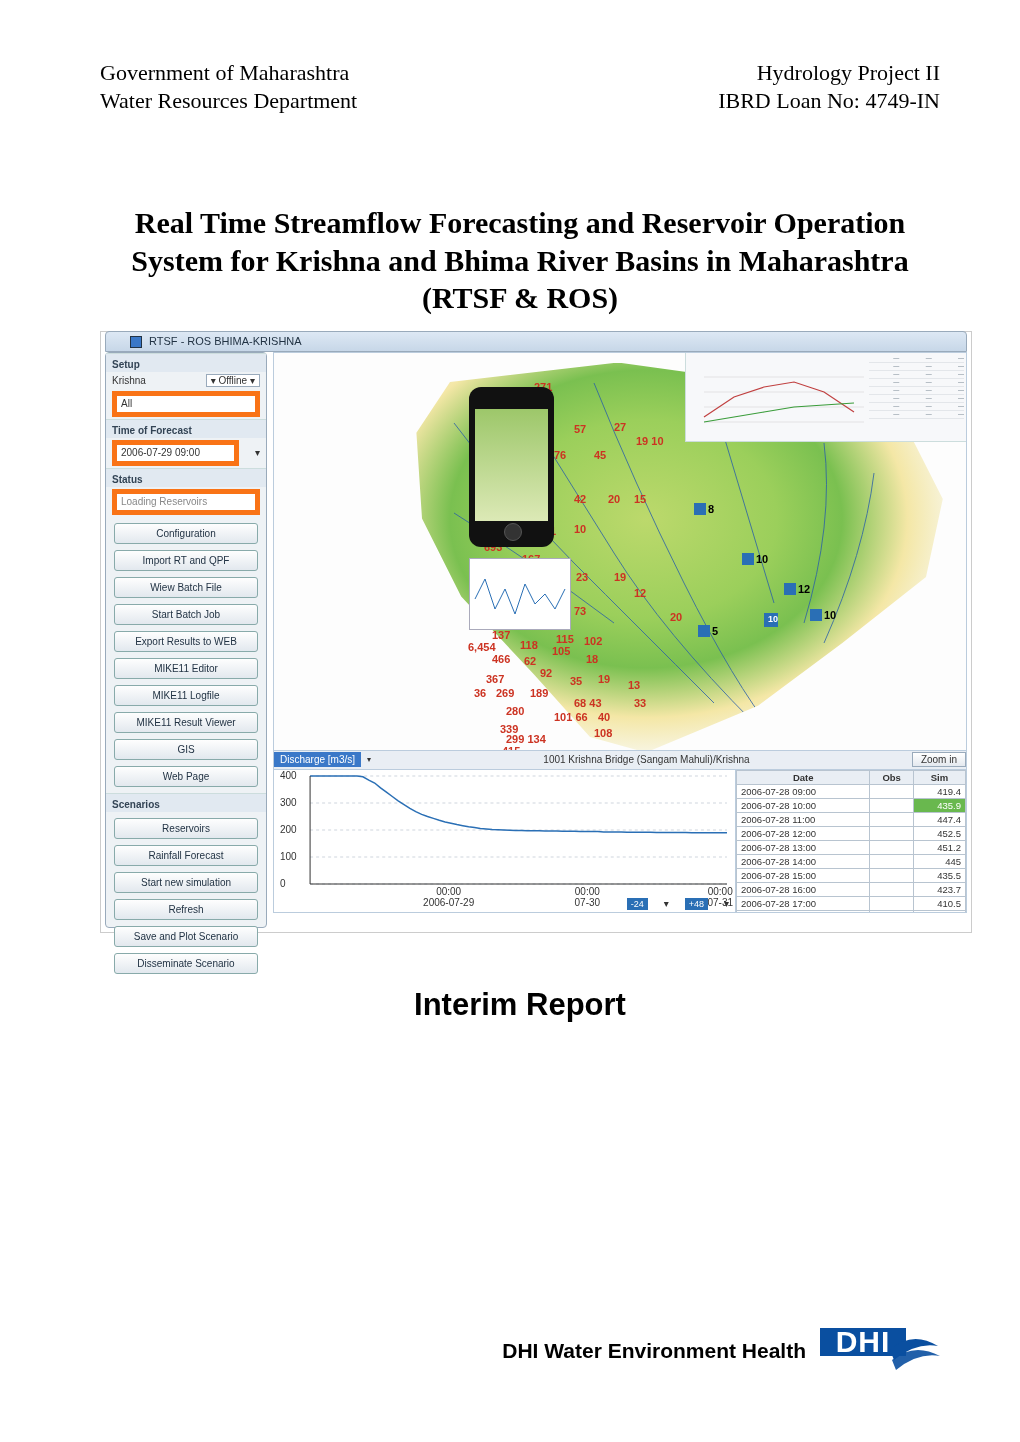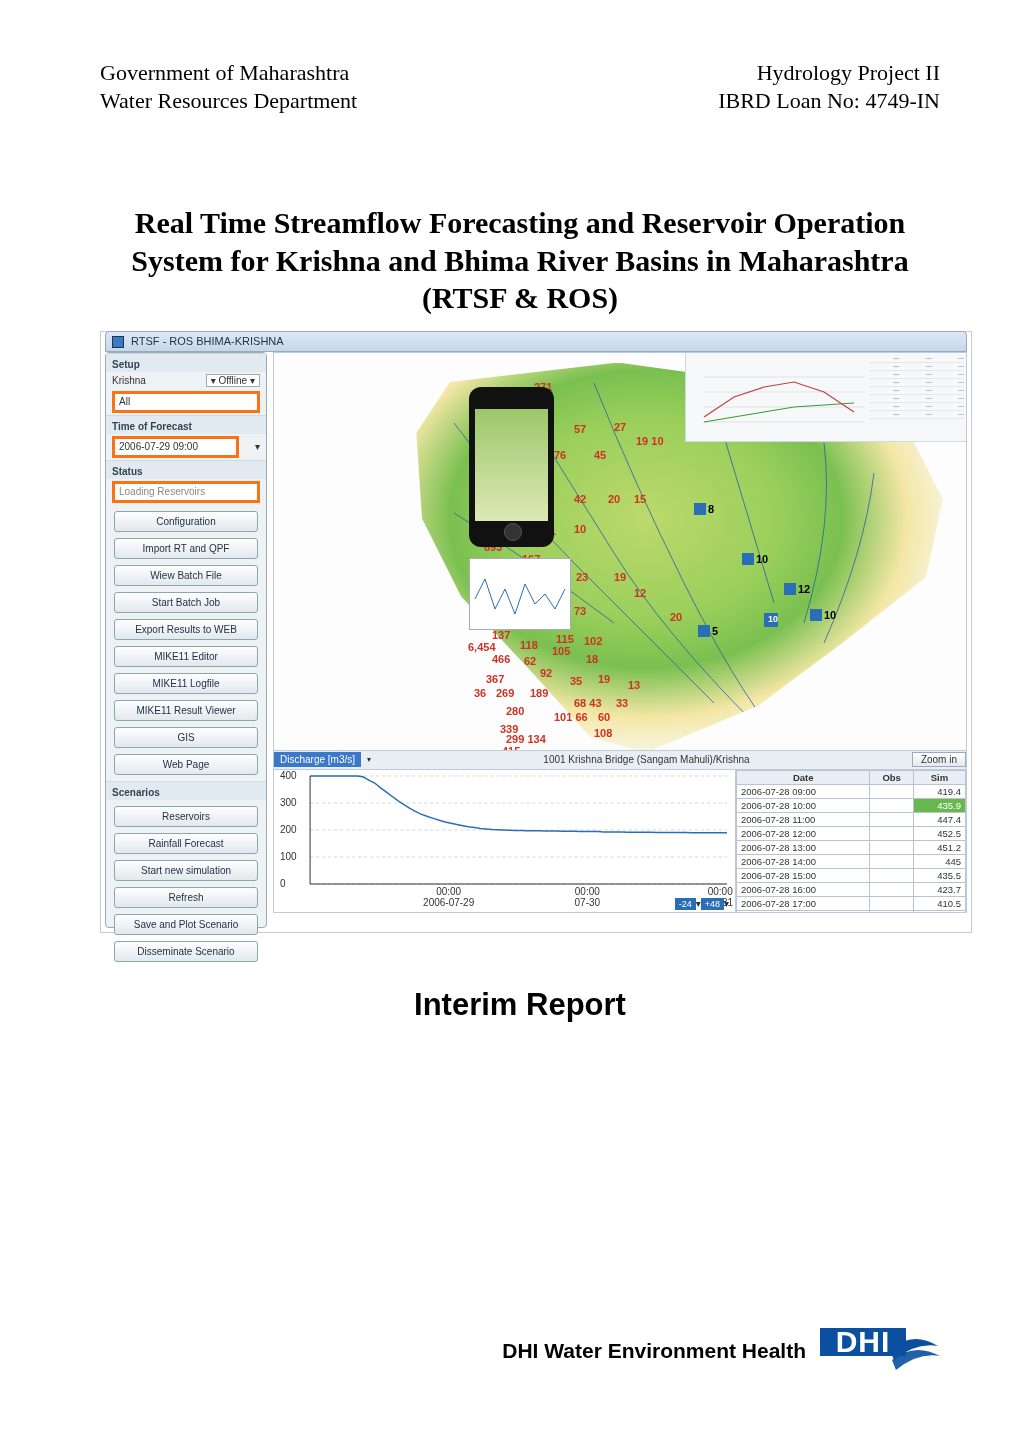--- a/index.html
+++ b/index.html
@@ -50,41 +50,41 @@
     left: 4px; top: 4px;
     width: 160px;
     bottom: 4px;
     background: #eef2f5;
     border: 1px solid #9ab;
     border-radius: 4px;
   }
   .panel-title {
     background: linear-gradient(#dde8f4,#c7d7e8);
     border-bottom: 1px solid #9ab;
-    padding: 3px 6px;
+    padding: 3px 24px;
     font-size: 11px;
     color: #234;
     border-radius: 4px 4px 0 0;
   }
   .sect-label {
     padding: 5px 6px 2px 6px;
     font-size: 10px;
     color: #345;
     font-weight: bold;
     background: #e1e9f1;
     border-top: 1px solid #cdd;
   }
   .sect-row {
     display: flex;
     align-items: center;
     padding: 2px 6px;
     gap: 16px;
   }
   .smallbox {
-    border: 3px solid #f97316;
+    border: 5px solid #f97316;
     background: #fff;
     height: 16px;
     flex: 1;
     font-size: 10px;
     padding: 0 4px;
     line-height: 16px;
     overflow: hidden;
     white-space: nowrap;
   }
   .btn {
@@ -343,24 +343,24 @@
       <div class="basin-label" style="left:312px;top:300px;">18</div>
       <div class="basin-label" style="left:266px;top:314px;">92</div>
       <div class="basin-label" style="left:212px;top:320px;">367</div>
       <div class="basin-label" style="left:296px;top:322px;">35</div>
       <div class="basin-label" style="left:324px;top:320px;">19</div>
       <div class="basin-label" style="left:354px;top:326px;">13</div>
       <div class="basin-label" style="left:200px;top:334px;">36</div>
       <div class="basin-label" style="left:222px;top:334px;">269</div>
       <div class="basin-label" style="left:256px;top:334px;">189</div>
       <div class="basin-label" style="left:300px;top:344px;">68 43</div>
-      <div class="basin-label" style="left:342px;top:344px;">33</div>
+      <div class="basin-label" style="left:360px;top:344px;">33</div>
       <div class="basin-label" style="left:232px;top:352px;">280</div>
       <div class="basin-label" style="left:280px;top:358px;">101 66</div>
-      <div class="basin-label" style="left:324px;top:358px;">60</div>
+      <div class="basin-label" style="left:324px;top:358px;">40</div>
       <div class="basin-label" style="left:226px;top:370px;">339</div>
       <div class="basin-label" style="left:232px;top:380px;">299 134</div>
       <div class="basin-label" style="left:320px;top:374px;">108</div>
       <div class="basin-label" style="left:228px;top:392px;">415</div>
 
       <div style="position:absolute;left:420px;top:150px;width:12px;height:12px;background:#2a6fb5;"></div>
       <div class="basin-label" style="left:434px;top:150px;color:#000;">8</div>
       <div style="position:absolute;left:468px;top:200px;width:12px;height:12px;background:#2a6fb5;"></div>
       <div class="basin-label" style="left:482px;top:200px;color:#000;">10</div>
       <div style="position:absolute;left:510px;top:230px;width:12px;height:12px;background:#2a6fb5;"></div>
@@ -462,21 +462,21 @@
               <div class="axis-label" style="left: 6px; top: 81px;">100</div>
               <div class="axis-label" style="left: 6px; top: 54px;">200</div>
               <div class="axis-label" style="left: 6px; top: 27px;">300</div>
               <div class="axis-label" style="left: 6px; top: 0px;">400</div>
             </div>
           <div id="xticks">
               <div class="axis-label" style="left: 144.667px; top: 116px; width: 60px; text-align: center;">00:00<br>2006-07-29</div>
               <div class="axis-label" style="left: 283.333px; top: 116px; width: 60px; text-align: center;">00:00<br>07-30</div>
               <div class="axis-label" style="left: 416.222px; top: 116px; width: 60px; text-align: center;">00:00<br>07-31</div>
             </div>
-          <div style="position:absolute;right:6px;bottom:2px;display:flex;gap:0;">
+          <div style="position:absolute;right:6px;bottom:2px;display:flex;gap:16px;">
             <span style="background:#2a6fb5;color:#fff;font-size:9px;padding:1px 4px;">-24</span>
             <span>▾</span>
             <span style="background:#2a6fb5;color:#fff;font-size:9px;padding:1px 4px;">+48</span>
             <span>▾</span>
           </div>
         </div>
         <div class="datatable">
           <table>
             <thead>
                 <tr>

